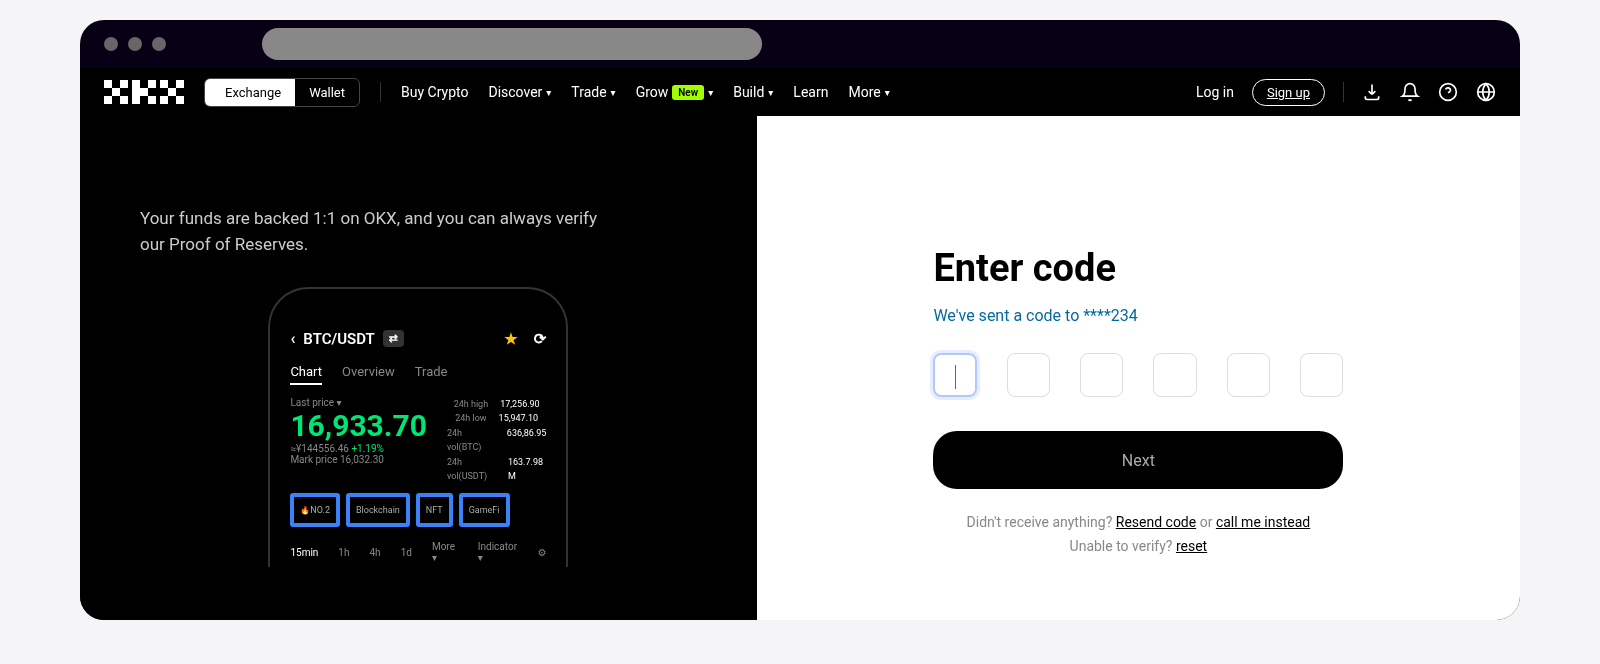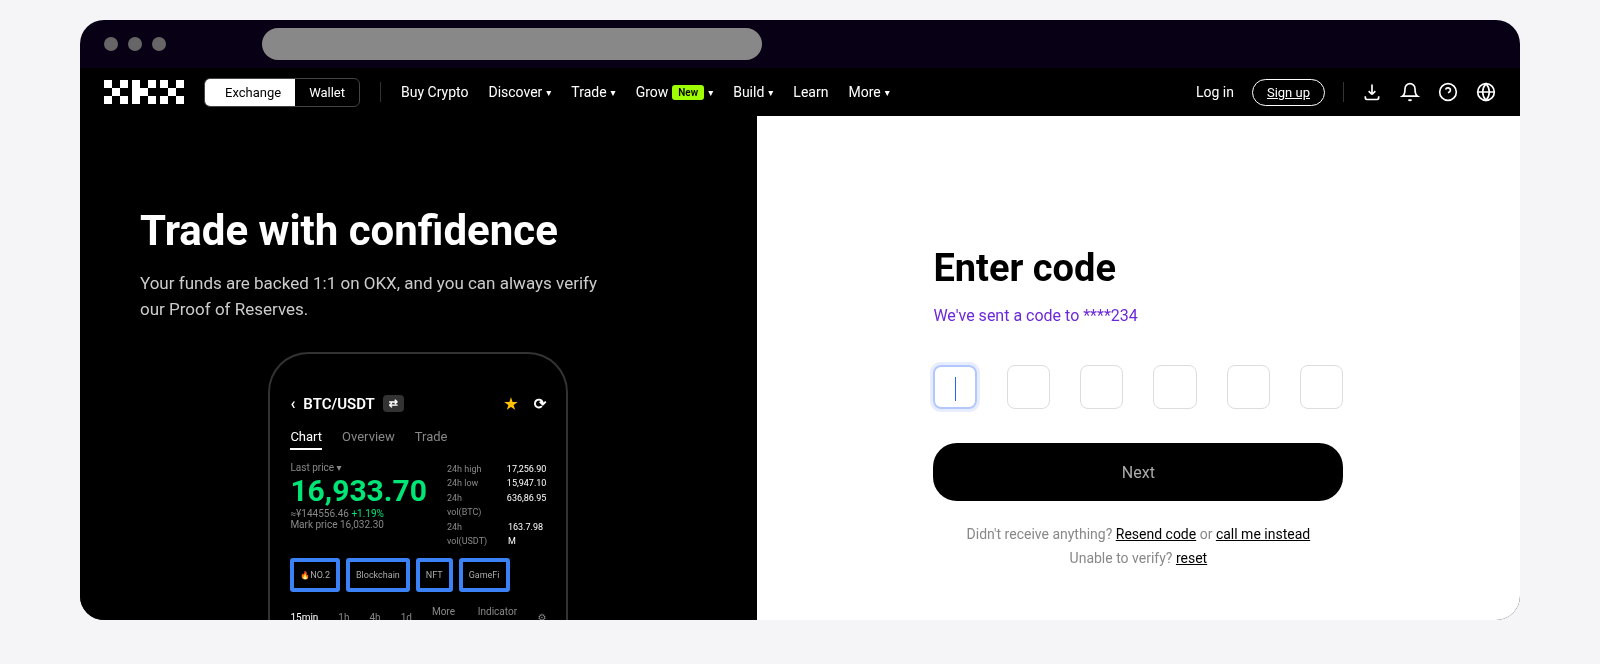--- a/index.html
+++ b/index.html
@@ -34,32 +34,32 @@
 .phone-tabs { display: flex; gap: 20px; margin-top: 16px; font-size: 13px; }
 .phone-tab { color: #888; }
 .phone-tab.active { color: #fff; border-bottom: 2px solid #fff; padding-bottom: 4px; }
 .price-row { display: flex; align-items: flex-start; margin-top: 12px; gap: 20px; }
 .price-main { }
 .last-price-label { font-size: 10px; color: #888; }
 .big-price { font-size: 30px; font-weight: 700; color: #00e676; }
 .sub-price { font-size: 10px; color: #888; }
 .sub-price .pct { color: #00e676; }
 .price-stats { font-size: 9px; color: #888; line-height: 1.6; }
-.price-stats .row { display: flex; justify-content: space-between; gap: 12px; }
+.price-stats .row { display: flex; justify-content: center; gap: 12px; }
 .price-stats .val { color: #fff; }
 .tags { display: flex; gap: 6px; margin-top: 10px; }
 .tag { font-size: 9px; border: 4px solid #3b82f6; border-radius: 3px; padding: 8px 6px; color: #aaa; }
 .tag.fire::before { content: "🔥"; font-size: 8px; }
 .timeframes { display: flex; gap: 20px; margin-top: 14px; font-size: 10px; color: #888; align-items: center; }
 .timeframes .active { color: #fff; }
 .timeframes .more { margin-left: auto; }
 .right-panel { width: 53%; background: #fff; display: flex; flex-direction: column; align-items: center; padding-top: 130px; }
 .form { width: 410px; }
 .form-title { font-size: 38px; font-weight: 700; color: #000; margin-bottom: 16px; }
-.form-sub { font-size: 16px; color: #6d28d9; margin-bottom: 40px; }
+.form-sub { font-size: 16px; color: #0369a1; margin-bottom: 28px; }
 .code-inputs { display: flex; gap: 30px; margin-bottom: 34px; }
 .code-box { width: 44px; height: 44px; border: 1px solid #ddd; border-radius: 8px; text-align: center; font-size: 20px; }
 .code-box.focused { border: 2px solid #b3c7ff; box-shadow: 0 0 0 3px rgba(100,130,255,0.15); position: relative; }
 .code-box.focused::after { content: ""; position: absolute; left: 50%; top: 10px; width: 1px; height: 24px; background: #2962ff; animation: blink 1s infinite; }
 @keyframes blink { 50% { opacity: 0; } }
 .next-btn { width: 100%; height: 58px; background: #000000; color: #aaa; border: none; border-radius: 24px; font-size: 16px; cursor: not-allowed; }
 .help-text { text-align: center; margin-top: 22px; font-size: 14px; color: #888; line-height: 1.7; }
 .help-text .link { color: #000; text-decoration: underline; cursor: pointer; }
 </style>
 </head>
@@ -143,21 +143,20 @@
         </svg>
       <svg class="icon-svg" viewBox="0 0 24 24">
           <circle cx="12" cy="12" r="10"></circle>
           <path d="M2 12h20M12 2a15.3 15.3 0 014 10 15.3 15.3 0 01-4 10 15.3 15.3 0 01-4-10 15.3 15.3 0 014-10z"></path>
         </svg>
     </div>
   </div>
 
   <div class="content">
     <div class="left-panel">
-      <h1 class="hero-title">Trade with confidence</h1>
       <p class="hero-sub">Your funds are backed 1:1 on OKX, and you can always verify our Proof of Reserves.</p>
       <div class="phone">
         <div class="phone-header">
           <span class="back-arrow">‹</span>
           <span>BTC/USDT</span>
           <span class="swap-icon">⇄</span>
           <span class="star">★</span>
           <span class="refresh">⟳</span>
         </div>
         <div class="phone-tabs">

